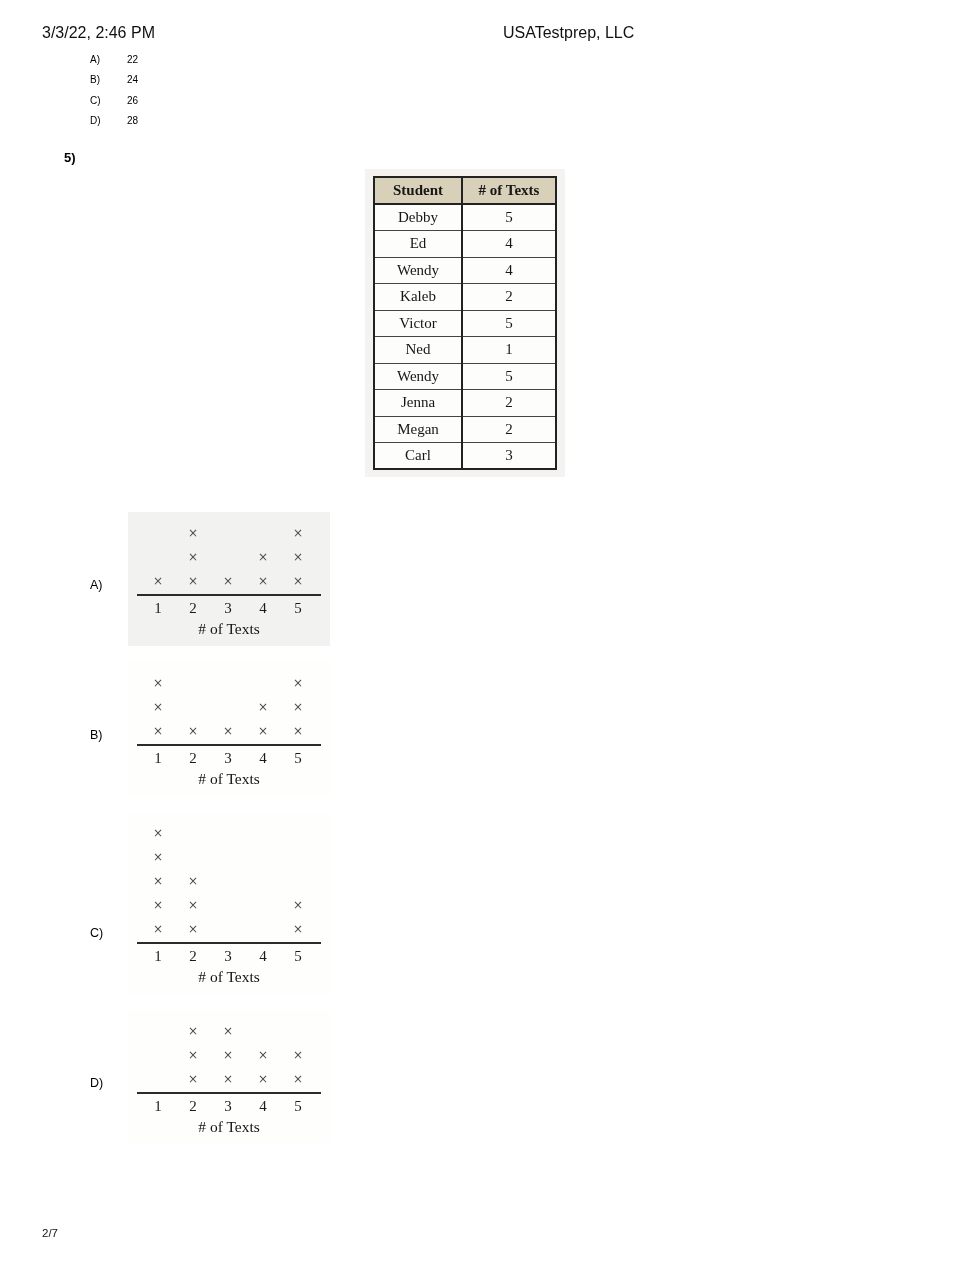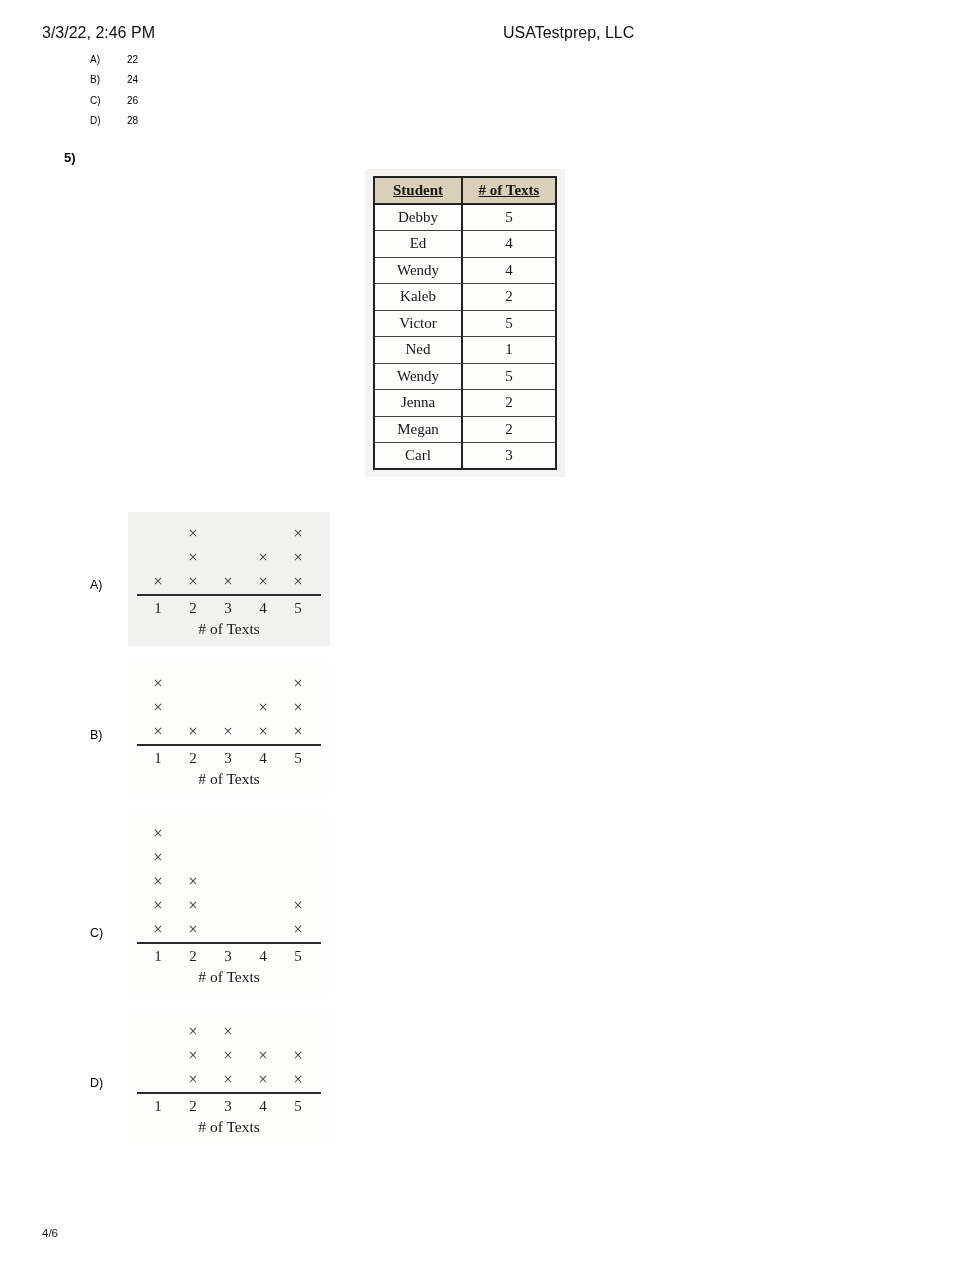--- a/index.html
+++ b/index.html
@@ -13,21 +13,21 @@
 
   .prev-answers { position:absolute; top:50px; left:90px; font-size:10px; }
   .ans-row { height:20.3px; line-height:20.3px; }
   .ans-letter { display:inline-block; width:37px; }
   .ans-value { display:inline-block; }
 
   .q-number { position:absolute; top:150px; left:64px; font-size:13px; font-weight:bold; }
 
   .table-scan { position:absolute; top:169px; left:365px; background:#f4f3f1; padding:7px 8px; }
   table { border-collapse:collapse; border:2px solid #222; font-family:"Liberation Serif", serif; font-size:15px; color:#161616; background:#fdfdfc; }
-  th { width:88px; height:27px; background:var(--table-header-bg, #d8d0b8); border:1px solid #333; border-bottom:2px solid #222; font-weight:bold; text-align:center;text-decoration:underline; }
+  th { width:88px; height:27px; background:var(--table-header-bg, #d8d0b8); border:1px solid #333; border-bottom:2px solid #222; font-weight:bold; text-align:center; }
   th + th { width:94px; border-left:2px solid #222; }
   td { height:26.5px; border:1px solid #444; text-align:center; }
   td + td { border-left:2px solid #222; }
 
   .q-text { position:absolute; top:493px; left:64px; width:880px; font-size:13.5px; color:#0a0a0a; }
 
   .options { position:absolute; top:512px; left:90px; }
   .opt-row { display:flex; align-items:flex-end; margin-bottom:16px; }
   .opt-label { width:38px; font-size:12.5px; margin-bottom:54px; }
   .plot { position:relative; width:202px; font-family:"Liberation Serif", serif; }
@@ -196,16 +196,16 @@
           <span class="tick" style="left: 135px; top: 88px;">4</span>
           <span class="mark" style="left: 170px; top: 69px;">×</span>
           <span class="mark" style="left: 170px; top: 45px;">×</span>
           <span class="tick" style="left: 170px; top: 88px;">5</span>
           <div class="xlabel" style="top: 108px;"># of Texts</div>
         </div>
       </div>
     </div>
 
   <div class="page-footer">
-    <span>4/6</span>
+    <span>2/7</span>
   </div>
 
 </div>
 
 </body></html>

